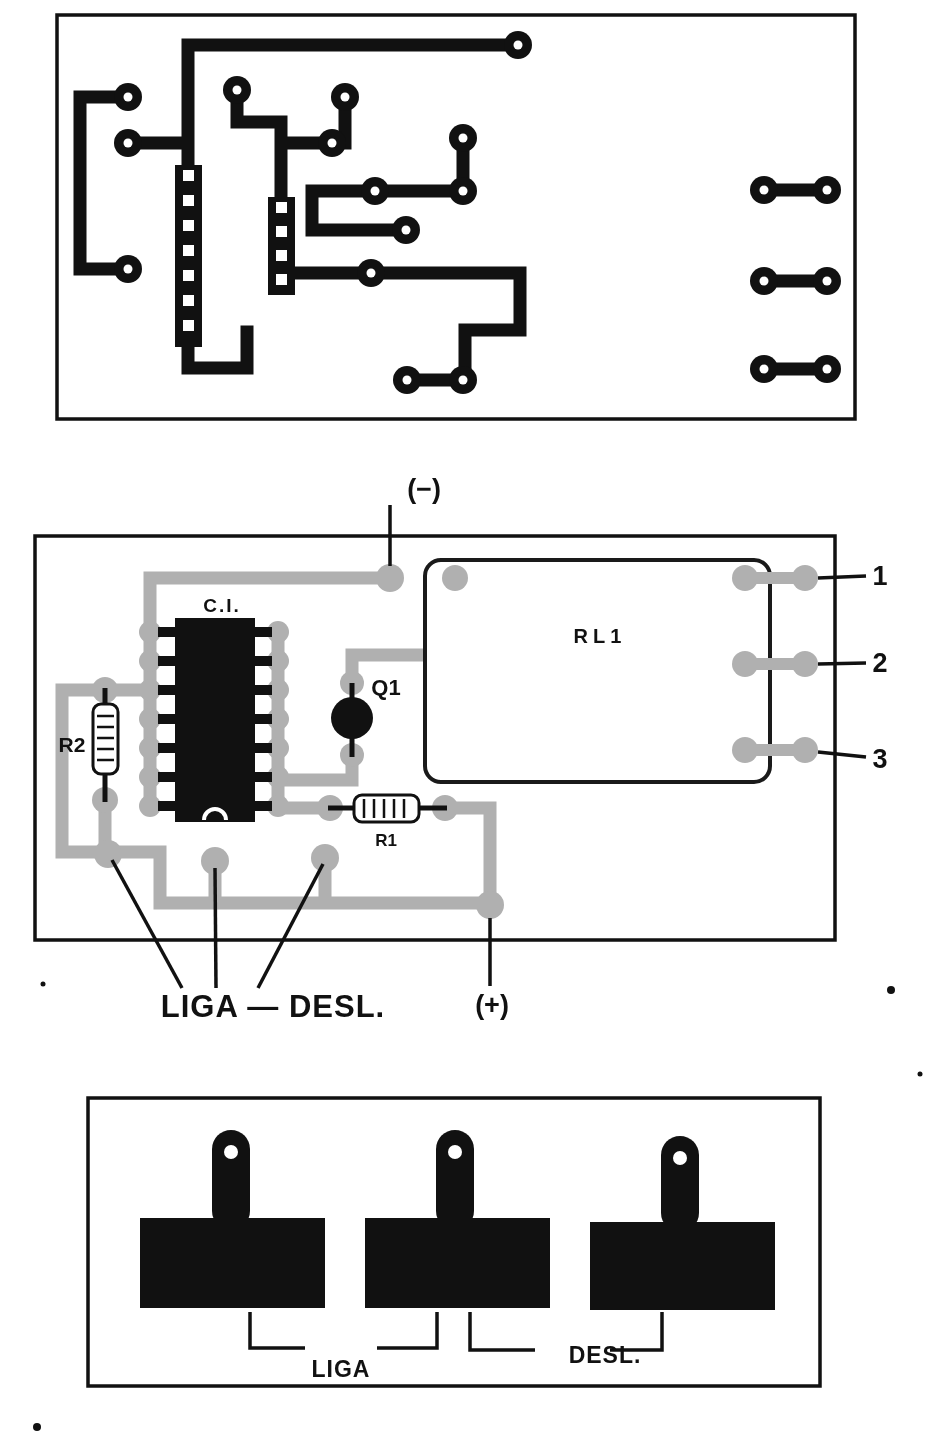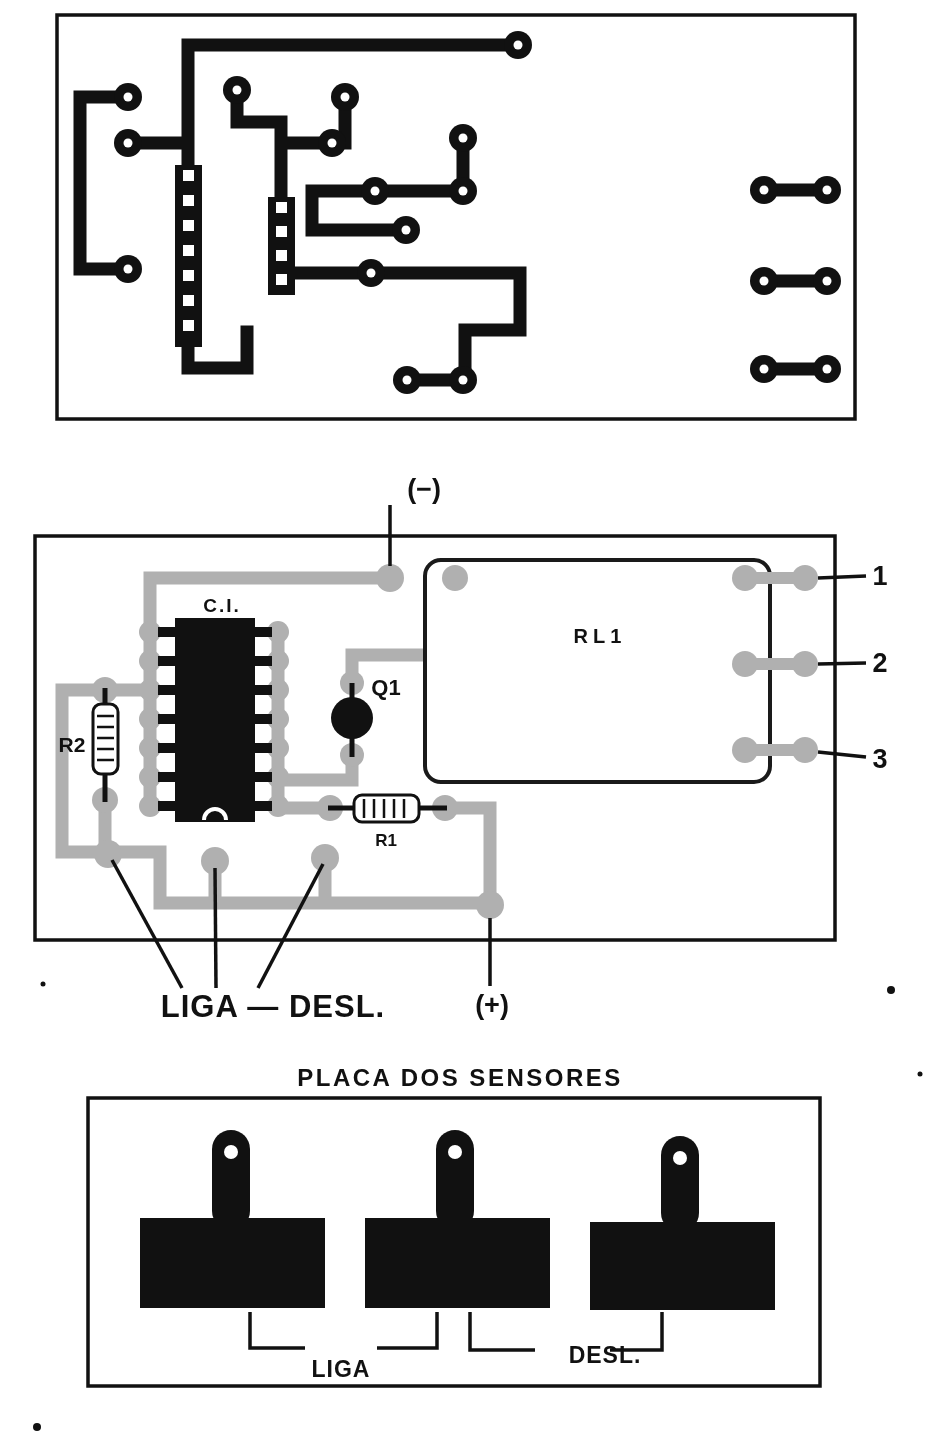--- a/index.html
+++ b/index.html
@@ -253,17 +253,16 @@
   <div class="label" style="left:222px;top:606px;font-size:19px;letter-spacing:2px;">C.I.</div>
   <div class="label" style="left:386px;top:688px;font-size:22px;">Q1</div>
   <div class="label" style="left:600px;top:636px;font-size:20px;letter-spacing:5px;">RL1</div>
   <div class="label" style="left:72px;top:745px;font-size:21px;">R2</div>
   <div class="label" style="left:386px;top:841px;font-size:17px;">R1</div>
   <div class="label" style="left:880px;top:576px;font-size:27px;">1</div>
   <div class="label" style="left:880px;top:663px;font-size:27px;">2</div>
   <div class="label" style="left:880px;top:759px;font-size:27px;">3</div>
   <div class="label" style="left:236px;top:1007px;font-size:31px;letter-spacing:1px;margin-left:37px;">LIGA — DESL.</div>
   <div class="label" style="left:492px;top:1005px;font-size:27px;">(+)</div>
-  <div class="label" style="left:460px;top:1078px;font-size:24px;letter-spacing:2.5px;">PLACA DOS SENSORES</div>
   <div class="label" style="left:341px;top:1353px;font-size:23px;letter-spacing:1px;margin-top:16px;">LIGA</div>
   <div class="label" style="left:605px;top:1355px;font-size:23px;letter-spacing:1px;">DESL.</div>
 
 </div>
 
 </body></html>

